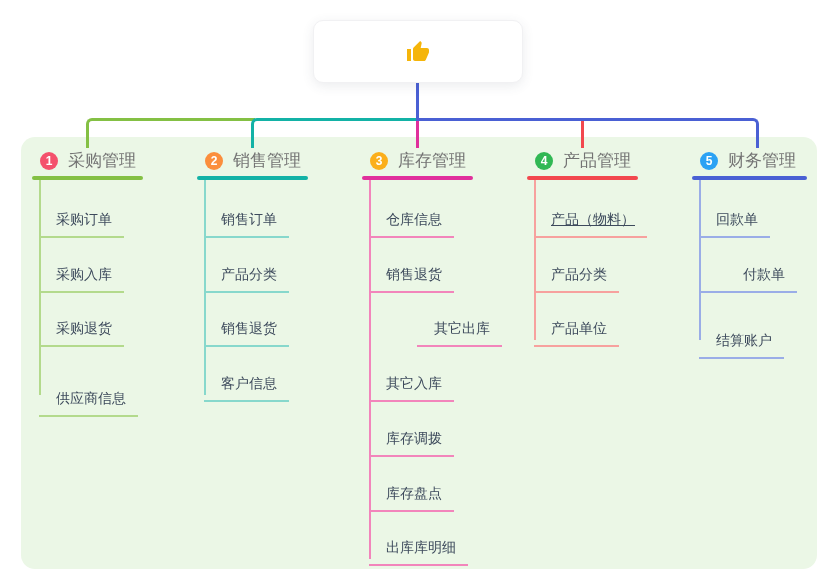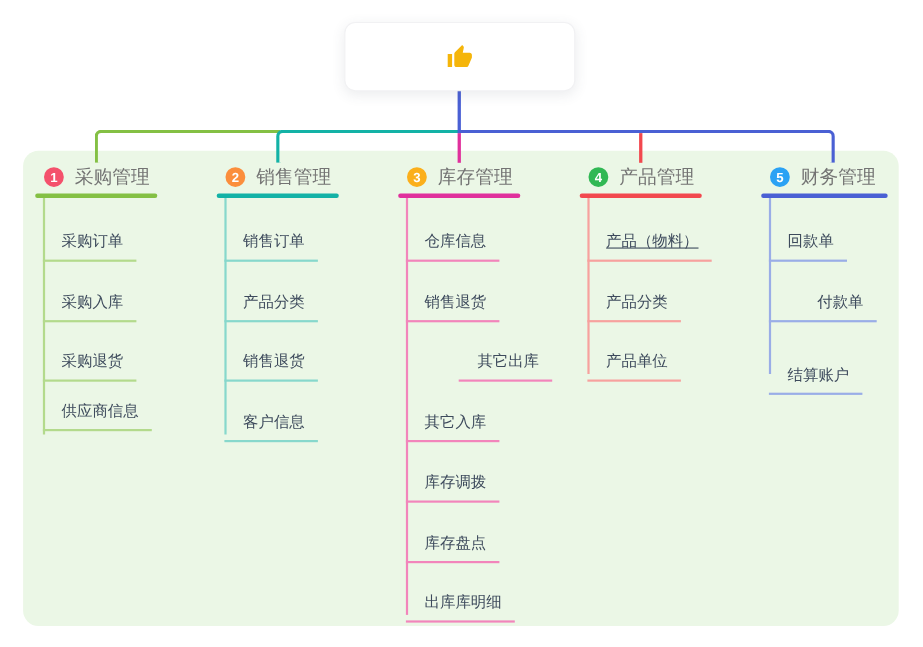--- a/index.html
+++ b/index.html
@@ -81,21 +81,21 @@
       <div class="child-vline" style="left: 39px; top: 180px; height: 215.1px; background: rgb(179, 218, 140);"></div>
       <div class="child-node" style="left: 39px; top: 201px; border-bottom: 2px solid rgb(179, 218, 140); justify-content: flex-end;">
         <span>采购订单</span>
       </div>
       <div class="child-node" style="left: 39px; top: 255.7px; border-bottom: 2px solid rgb(179, 218, 140);">
         <span>采购入库</span>
       </div>
       <div class="child-node" style="left: 39px; top: 310.4px; border-bottom: 2px solid rgb(179, 218, 140);">
         <span>采购退货</span>
       </div>
-      <div class="child-node" style="left: 39px; top: 355px; border-bottom: 2px solid rgb(179, 218, 140);">
+      <div class="child-node" style="left: 39px; top: 380px; border-bottom: 2px solid rgb(179, 218, 140);">
         <span>供应商信息</span>
       </div>
       <div class="branch-circle" style="left: 205px; top: 152px; background: rgb(251, 142, 60);">2</div>
       <div class="branch-title" style="left: 233px; top: 150px;">销售管理</div>
       <div class="branch-underline" style="left: 197px; top: 176px; width: 111px; background: rgb(19, 178, 166);"></div>
       <div class="child-vline" style="left: 204px; top: 180px; height: 215.1px; background: rgb(135, 216, 204);"></div>
       <div class="child-node" style="left: 204px; top: 201px; border-bottom: 2px solid rgb(135, 216, 204);">
         <span>销售订单</span>
       </div>
       <div class="child-node" style="left: 204px; top: 255.7px; border-bottom: 2px solid rgb(135, 216, 204);">

